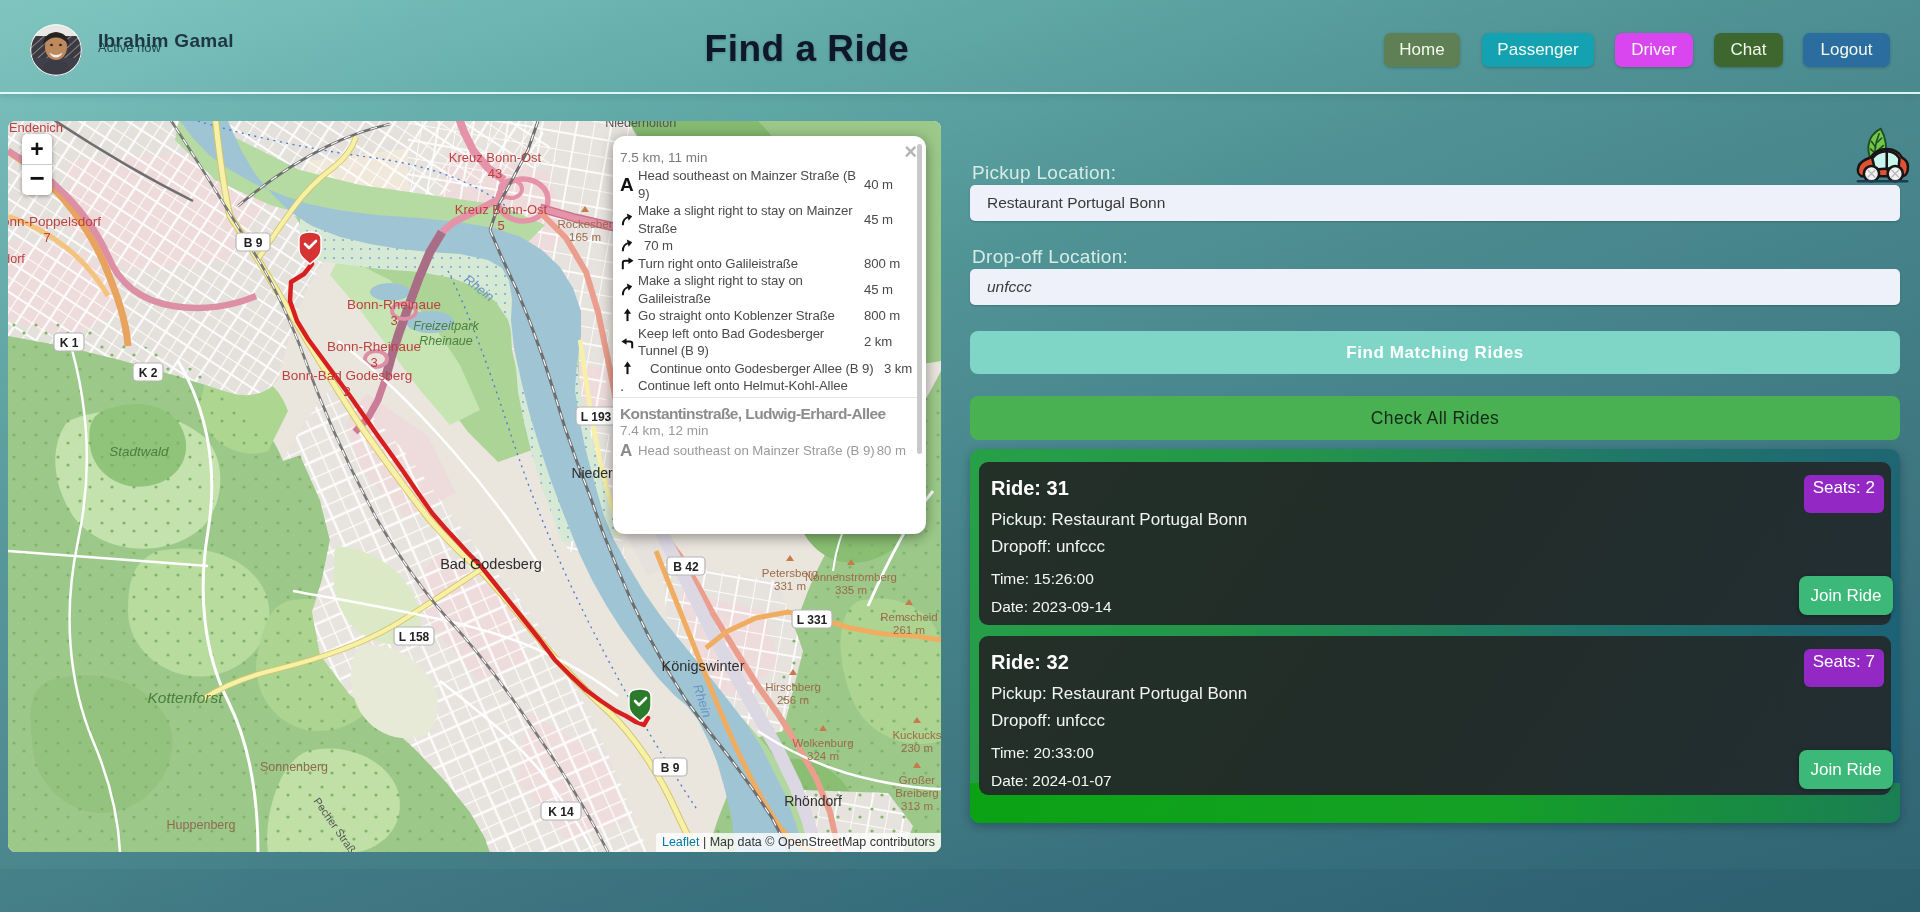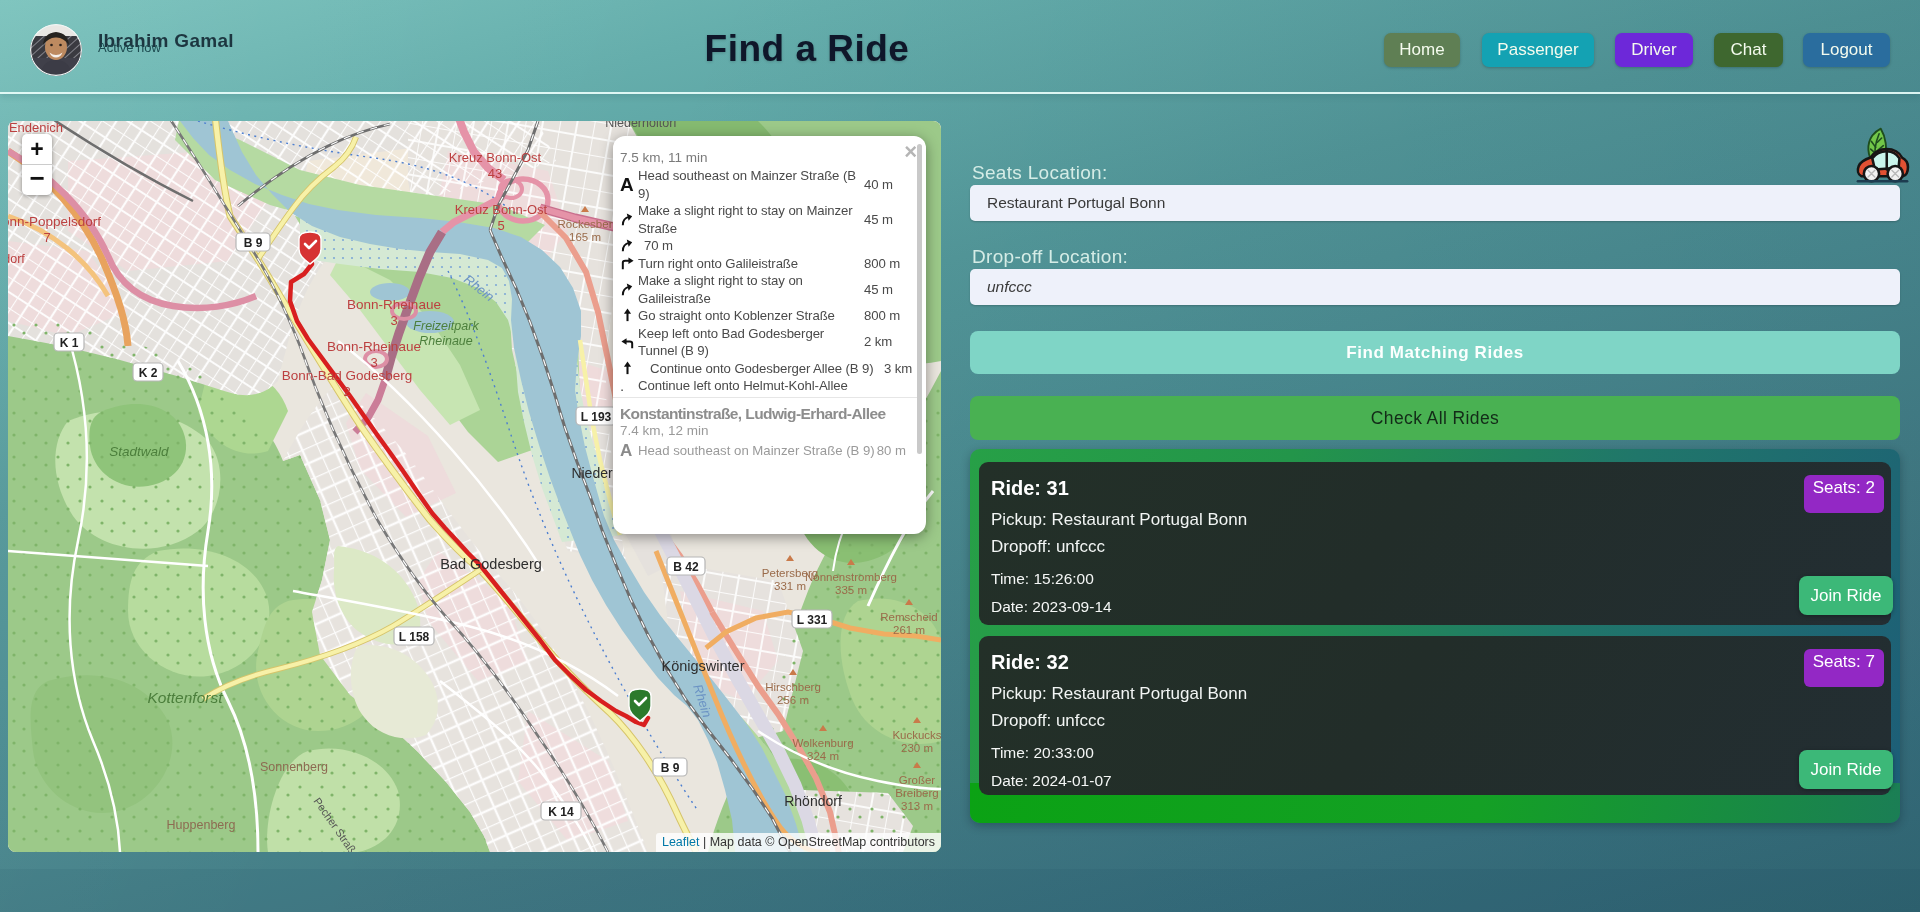--- a/index.html
+++ b/index.html
@@ -14,21 +14,21 @@
 }
 
 .header { position:absolute; left:0; top:0; width:1920px; height:94px; border-bottom:2px solid rgba(235,255,252,0.9); box-shadow:0 3px 6px rgba(30,80,90,0.15); }
 .avatar { position:absolute; left:30px; top:24px; width:52px; height:52px; border-radius:50%; overflow:hidden; }
 .uname { position:absolute; left:98px; top:30px; font-size:19px; font-weight:bold; color:#1d3640; letter-spacing:0.3px; }
 .ustatus { position:absolute; left:98px; top:40px; font-size:13px; color:#1d4b50;text-align:right; }
 .title { position:absolute; left:0; top:28px; width:1614px; text-align:center; font-size:37px; font-weight:bold; color:#0f172a; text-shadow:0 1px 3px rgba(0,0,0,0.18); letter-spacing:0.5px; }
 .navbtn { position:absolute; top:33px; height:34px; border-radius:7px; color:#f4fbee; font-size:17px; text-align:center; line-height:34px; box-shadow:0 1px 3px rgba(0,0,0,0.22); }
 .b-home { left:1384px; width:76px; background:#5f7f54; }
 .b-pass { left:1482px; width:112px; background:#14a2b3; }
-.b-driver { left:1615px; width:78px; background:#6d28d9; }
+.b-driver { left:1615px; width:78px; background:#d946ef; }
 .b-chat { left:1714px; width:69px; background:#3e672f; }
 .b-logout { left:1803px; width:87px; background:#2a6d9e; }
 
 .map { position:absolute; left:8px; top:121px; width:933px; height:731px; border-radius:8px; overflow:hidden; background:#ebe8df; }
 .zoomctl { position:absolute; left:14px; top:13px; width:30px; height:61px; background:#fff; border-radius:5px; box-shadow:0 1px 4px rgba(0,0,0,0.4); z-index:30; }
 .zoomctl .zi { width:30px; height:30px; text-align:center; font-size:23px; font-weight:bold; color:#111; line-height:30px; }
 .zoomctl .sep { height:1px; background:#ccc; }
 .attrib { position:absolute; right:0; bottom:0; height:19px; background:rgba(255,255,255,0.8); font-size:12.5px; color:#333; padding:2px 6px 0 6px; z-index:30; border-top-left-radius:3px; }
 .attrib a { color:#0078a8; text-decoration:none; }
 
@@ -427,21 +427,21 @@
     <div class="psub2">7.4 km, 12 min</div>
     <div class="prow2" style="line-height:15px;">
         <div class="ic" style="font-size:17px;font-weight:bold;color:#8a8a8a;">A</div>
         <div class="tx">Head southeast on Mainzer Straße (B 9)</div>
         <div class="ds" style="padding-left:2px;">80 m</div>
       </div>
     <div class="pscroll"></div>
   </div>
 </div>
 
-<div class="rp-label" style="left:972px; top:162px;">Seats Location:</div>
+<div class="rp-label" style="left:972px; top:162px;">Pickup Location:</div>
 <div class="rp-input" style="top:185px;">Restaurant Portugal Bonn</div>
 <div class="rp-label" style="left:972px; top:246px;">Drop-off Location:</div>
 <div class="rp-input" style="top:269px;font-style:italic;">unfccc</div>
 <div class="btn-find">Find Matching Rides</div>
 <div class="btn-check">Check All Rides</div>
 
 <div class="rides">
   <div class="greenband"></div>
   <div class="card card1">
     <div class="ridenum">Ride: 31</div>

